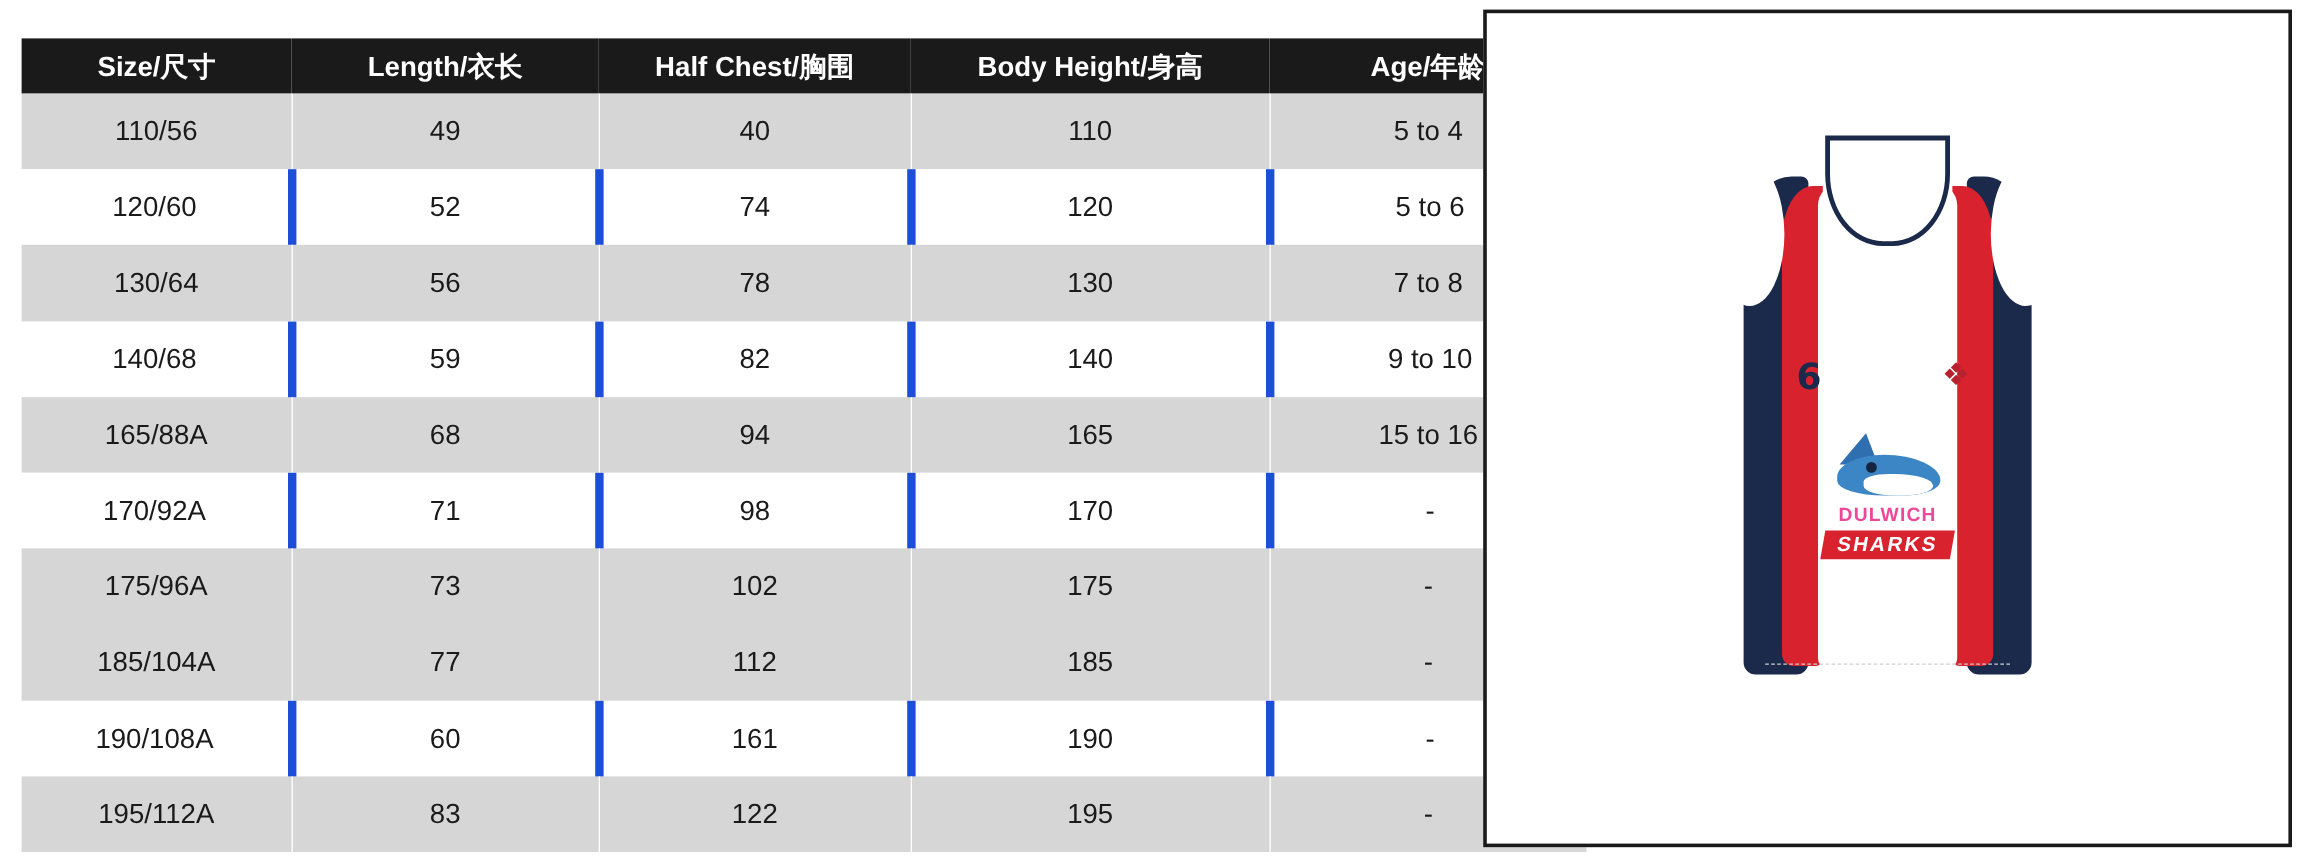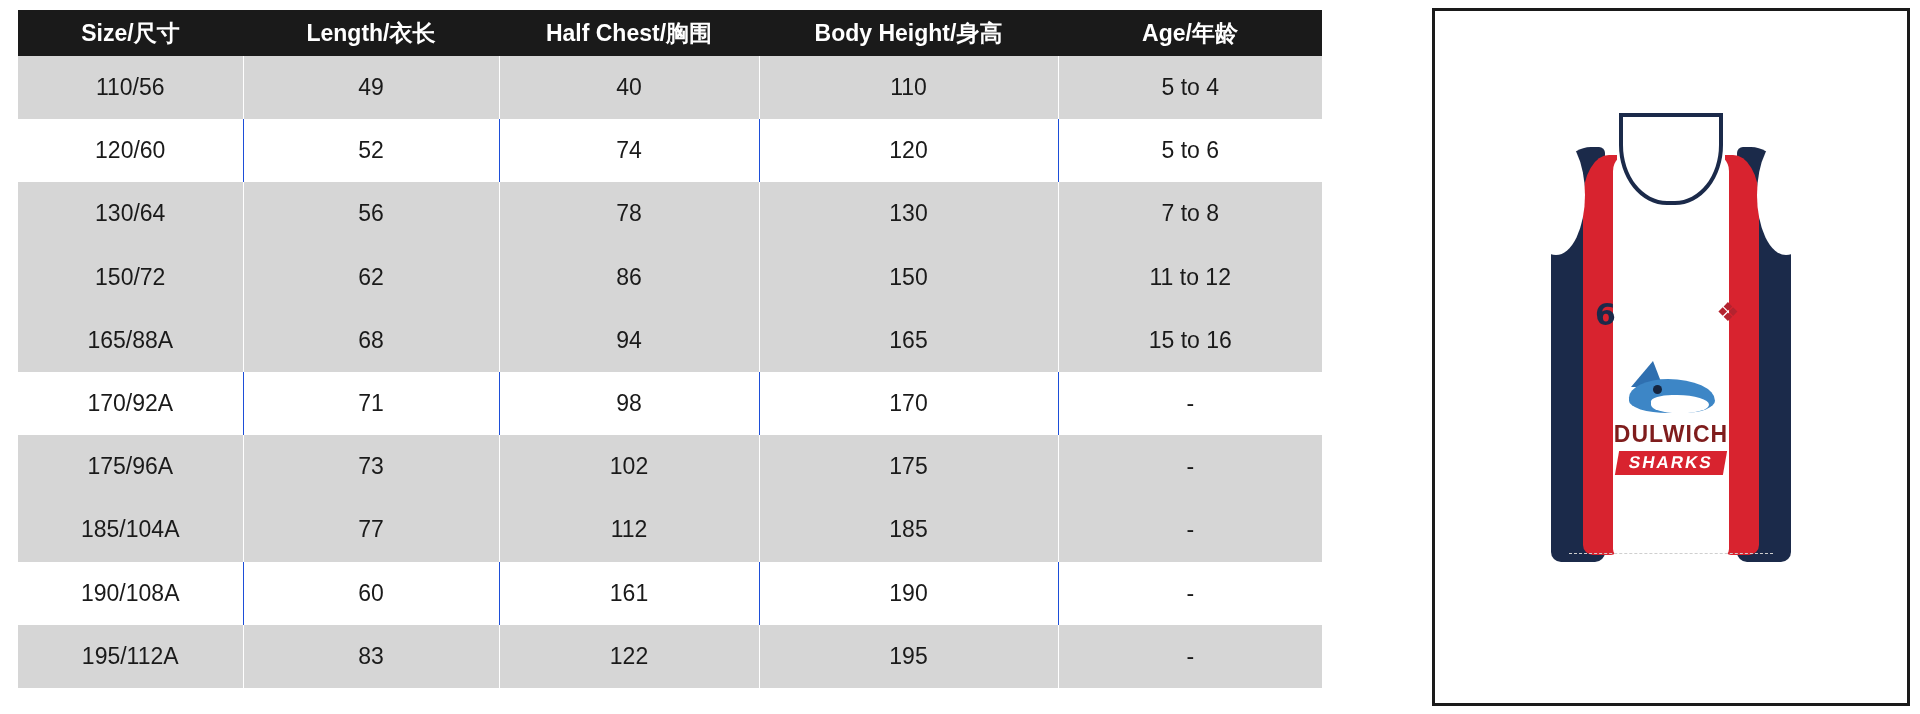--- a/index.html
+++ b/index.html
@@ -16,23 +16,23 @@
   .page {
     position: relative;
     width: 1920px;
     height: 714px;
     box-sizing: border-box;
     display: flex;
     align-items: stretch;
   }
   
   .table-wrap {
-    width: 1432px;
+    width: 1236px;
     box-sizing: border-box;
-    padding: 10px 0 18px 18px;
+    padding: 32px 0 18px 18px;
   }
   table.size-table {
     border-collapse: collapse;
     table-layout: fixed;
     width: 1304px;
     height: 678px;
   }
   table.size-table col.c0 { width: 225px; }
   table.size-table col.c1 { width: 256px; }
   table.size-table col.c2 { width: 260px; }
@@ -60,21 +60,21 @@
     border-top: none;
     border-bottom: none;
   }
   table.size-table tbody tr.odd td {
     background: #d6d6d6;
     margin-left: 32px;
   }
   table.size-table tbody tr.even td {
     background: #ffffff;
     border-left: 1px solid #d6d6d6;
-    border-right: 1px solid #1d4ed8;
+    border-right: 7px solid #1d4ed8;
   }
   table.size-table tbody tr.even td:first-child { border-left: none; }
   table.size-table tbody tr.even td:last-child { border-right: none; }
   table.size-table tbody tr.odd td:first-child { border-left: none; }
   table.size-table tbody tr.odd td:last-child { border-right: none; }
 
   
   .image-panel {
     position: relative;
     flex: 1 1 auto;
@@ -221,23 +221,23 @@
   .jersey .shark .eye {
     position: absolute;
     left: 30px;
     top: 26px;
     width: 9px;
     height: 9px;
     background: #16253f;
     border-radius: 50%;
   }
   .jersey .wordmark-1 {
-    font-size: 23px;
+    font-size: 16px;
     font-weight: bold;
-    color: #7f1d1d;
+    color: #ec4899;
     letter-spacing: 1px;
     margin-top: 2px;
   }
   .jersey .wordmark-2 {
     display: inline-block;
     margin-top: 3px;
     padding: 2px 12px;
     background: #d8232f;
     color: #ffffff;
     font-size: 17px;
@@ -284,26 +284,26 @@
           <td>120</td>
           <td>5 to 6</td>
         </tr>
         <tr class="odd">
           <td>130/64</td>
           <td>56</td>
           <td>78</td>
           <td>130</td>
           <td>7 to 8</td>
         </tr>
-        <tr class="odd">
-          <td>150/72</td>
-          <td>62</td>
-          <td>86</td>
-          <td>150</td>
-          <td>11 to 12</td>
+        <tr class="even">
+          <td>140/68</td>
+          <td>59</td>
+          <td>82</td>
+          <td>140</td>
+          <td>9 to 10</td>
         </tr>
         <tr class="odd">
           <td>165/88A</td>
           <td>68</td>
           <td>94</td>
           <td>165</td>
           <td>15 to 16</td>
         </tr>
         <tr class="even">
           <td>170/92A</td>

